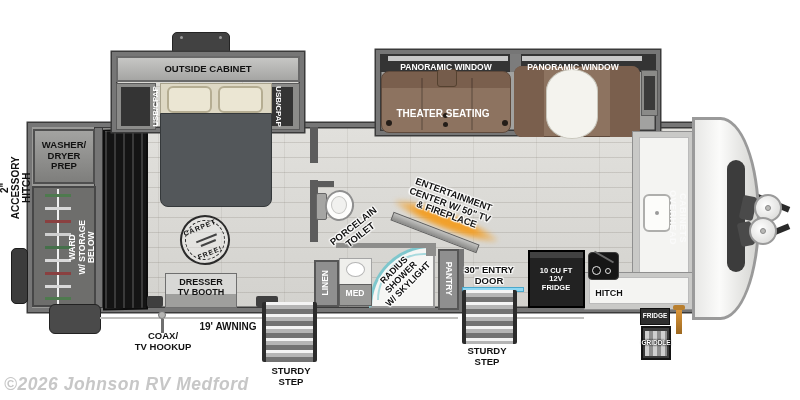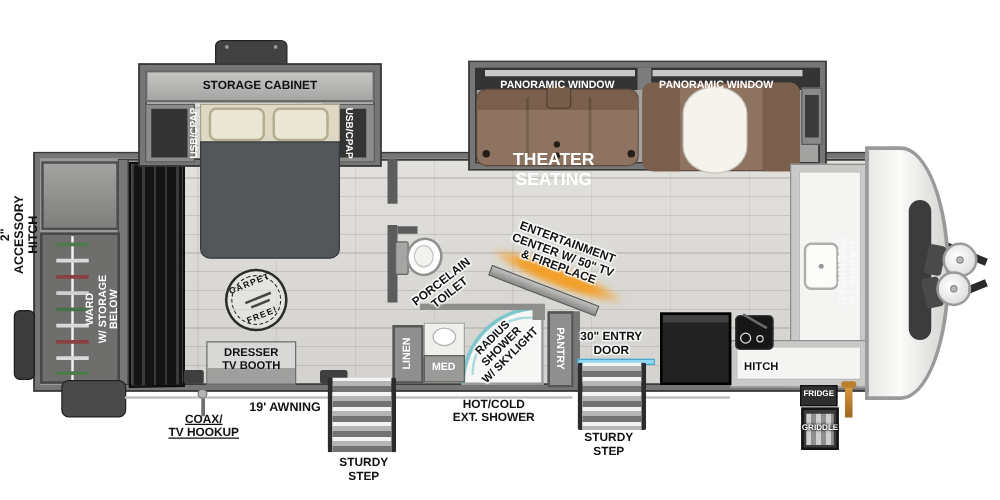--- a/index.html
+++ b/index.html
@@ -146,52 +146,57 @@
   <div style="left:158px;top:311px;width:8px;height:8px;background:#b5b5b3;border:1px solid #777;border-radius:50%;"></div>
   <div style="left:161px;top:319px;width:3px;height:14px;background:#6f6f6f;"></div>
   <div style="left:640px;top:308px;width:30px;height:17px;background:#2e2e2e;border:1px solid #111;"></div>
   <div style="left:641px;top:326px;width:30px;height:34px;background:#3a3a3a;border:2px solid #141414;"></div>
   <div style="left:645px;top:331px;width:22px;height:25px;background:repeating-linear-gradient(90deg,#cfcfcf 0 4px,#8f8f8f 4px 8px);"></div>
   <div style="left:676px;top:308px;width:6px;height:26px;background:linear-gradient(180deg,#e09a3c,#9c6820);"></div>
   <div style="left:673px;top:305px;width:12px;height:5px;background:#b97f2e;border-radius:2px;"></div>
 
   <div class="lbl" style="left:-19px;top:171px;width:70px;font-size:10px;transform:rotate(-90deg);">2" ACCESSORY
 HITCH</div>
+  <div class="lbl" style="left:34px;top:140px;width:60px;font-size:9.5px;">WASHER/
+DRYER
+PREP</div>
   <div class="lbl wht" style="left:46px;top:233px;width:72px;font-size:8.5px;transform:rotate(-90deg);">WARD
 W/ STORAGE
 BELOW</div>
-  <div class="lbl" style="left:123px;top:64px;width:170px;font-size:9.5px;">STORAGE CABINET</div>
+  <div class="lbl" style="left:123px;top:64px;width:170px;font-size:9.5px;">OUTSIDE CABINET</div>
   <div class="lbl wht" style="left:130px;top:102px;width:52px;font-size:8px;transform:rotate(-90deg);">USB/CPAP</div>
   <div class="lbl wht" style="left:252px;top:102px;width:52px;font-size:8px;transform:rotate(90deg);">USB/CPAP</div>
   <div class="lbl" style="left:166px;top:277px;width:70px;font-size:9px;">DRESSER
 TV BOOTH</div>
   <div class="lbl wht" style="left:391px;top:63px;width:110px;font-size:8.5px;">PANORAMIC WINDOW</div>
   <div class="lbl wht" style="left:518px;top:63px;width:110px;font-size:8.5px;">PANORAMIC WINDOW</div>
-  <div class="lbl wht" style="left:393px;top:120px;width:100px;font-size:14px;">THEATER SEATING</div>
+  <div class="lbl wht" style="left:393px;top:108px;width:100px;font-size:10px;">THEATER SEATING</div>
   <div class="lbl halo" style="left:398px;top:189px;width:104px;font-size:9.5px;transform:rotate(20deg);">ENTERTAINMENT
 CENTER W/ 50" TV
 &amp; FIREPLACE</div>
   <div class="lbl halo" style="left:322px;top:220px;width:70px;font-size:9.5px;transform:rotate(-38deg);">PORCELAIN
 TOILET</div>
   <div class="lbl halo" style="left:366px;top:262px;width:70px;font-size:9px;transform:rotate(-45deg);">RADIUS
 SHOWER
 W/ SKYLIGHT</div>
   <div class="lbl wht" style="left:306px;top:278px;width:40px;font-size:8.5px;transform:rotate(-90deg);">LINEN</div>
   <div class="lbl wht" style="left:338px;top:289px;width:34px;font-size:8.5px;">MED</div>
   <div class="lbl wht" style="left:426px;top:274px;width:44px;font-size:8.5px;transform:rotate(90deg);">PANTRY</div>
   <div class="lbl halo" style="left:453px;top:265px;width:72px;font-size:9.5px;">30" ENTRY
 DOOR</div>
+  <div class="lbl wht" style="left:528px;top:267px;width:56px;font-size:7.5px;">10 CU FT
+12V
+FRIDGE</div>
   <div class="lbl halo" style="left:584px;top:288px;width:50px;font-size:9px;">HITCH</div>
   <div class="lbl" style="left:668px;top:190px;font-size:9px;color:#fafafa;writing-mode:vertical-lr;letter-spacing:.5px;">OVERHEAD
 CABINETS</div>
   <div class="lbl wht" style="left:640px;top:312px;width:30px;font-size:6.5px;">FRIDGE</div>
   <div class="lbl wht" style="left:639px;top:339px;width:34px;font-size:6.5px;text-shadow:0 0 2px #000,0 0 2px #000;">GRIDDLE</div>
-  <div class="lbl" style="left:353px;top:319px;width:84px;font-size:9.5px;">HOT/COLD
-EXT. SHOWER</div>
   <div class="lbl" style="left:183px;top:321px;width:90px;font-size:10px;">19' AWNING</div>
-  <div class="lbl" style="left:123px;top:331px;width:80px;font-size:9.5px;text-decoration:underline;">COAX/
+  <div class="lbl" style="left:123px;top:331px;width:80px;font-size:9.5px;">COAX/
 TV HOOKUP</div>
   <div class="lbl" style="left:261px;top:366px;width:60px;font-size:9.5px;">STURDY
 STEP</div>
   <div class="lbl" style="left:457px;top:346px;width:60px;font-size:9.5px;">STURDY
 STEP</div>
 
+  <div style="left:4px;top:374px;font-size:17.5px;font-weight:bold;font-style:italic;color:#c7c7c7;font-family:'Liberation Sans',sans-serif;letter-spacing:.5px;">©2026 Johnson RV Medford</div>
 </div>
 
 </body></html>

